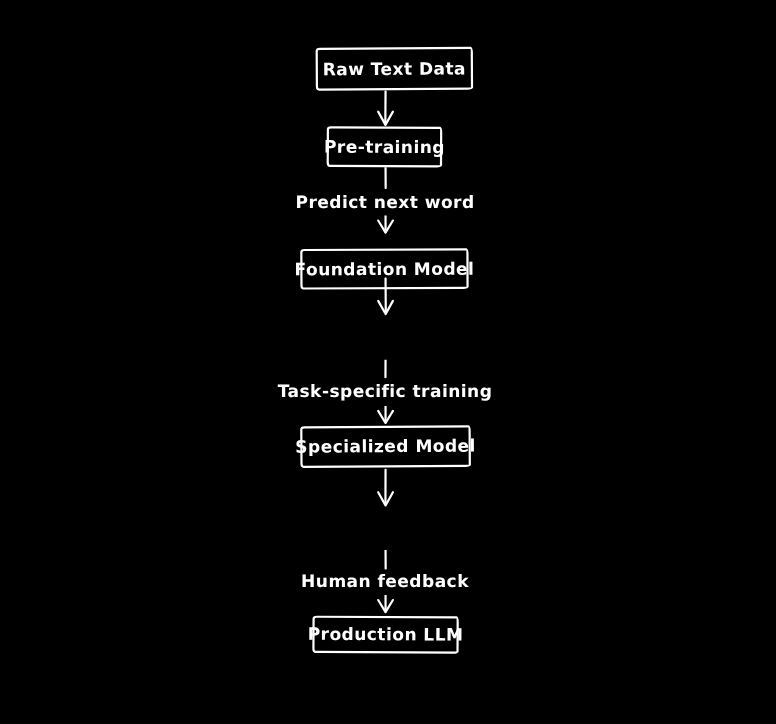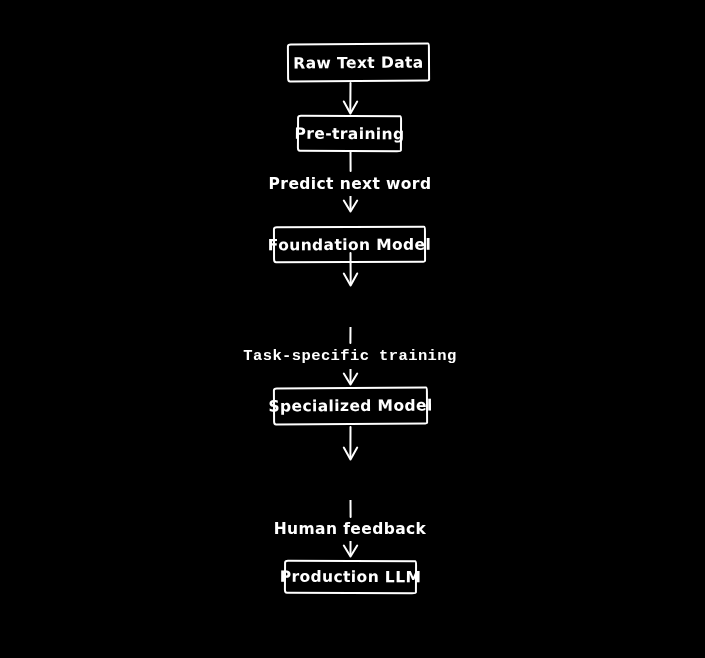--- a/index.html
+++ b/index.html
@@ -95,21 +95,21 @@
   <svg class="arrow" style="left:338px; top:252px;" width="25" height="35" viewBox="0 0 25 35">
     <path d="M12.5 1 L12.7 32"></path>
     <path d="M5.8 21.5 L12.6 33.5 L19.2 21.5"></path>
   </svg>
 
 
   <svg class="arrow" style="left:338px; top:327px;" width="25" height="17" viewBox="0 0 25 17">
     <path d="M12.5 0 L12.4 16"></path>
   </svg>
 
-  <div class="edge-label" style="top:346px;font-family:Liberation Mono, monospace;">Task-specific training</div>
+  <div class="edge-label" style="top:346px;">Task-specific training</div>
 
   <svg class="arrow" style="left:338px; top:369px;" width="25" height="17" viewBox="0 0 25 17">
     <path d="M12.5 0 L12.5 13"></path>
     <path d="M5.8 4.5 L12.5 15.5 L19.2 4.5"></path>
   </svg>
 
   <div class="node r1" style="left:273px; top:387px; width:155px; height:38px;text-align:center;">
     <span class="node-label">Specialized Model</span>
   </div>
 

